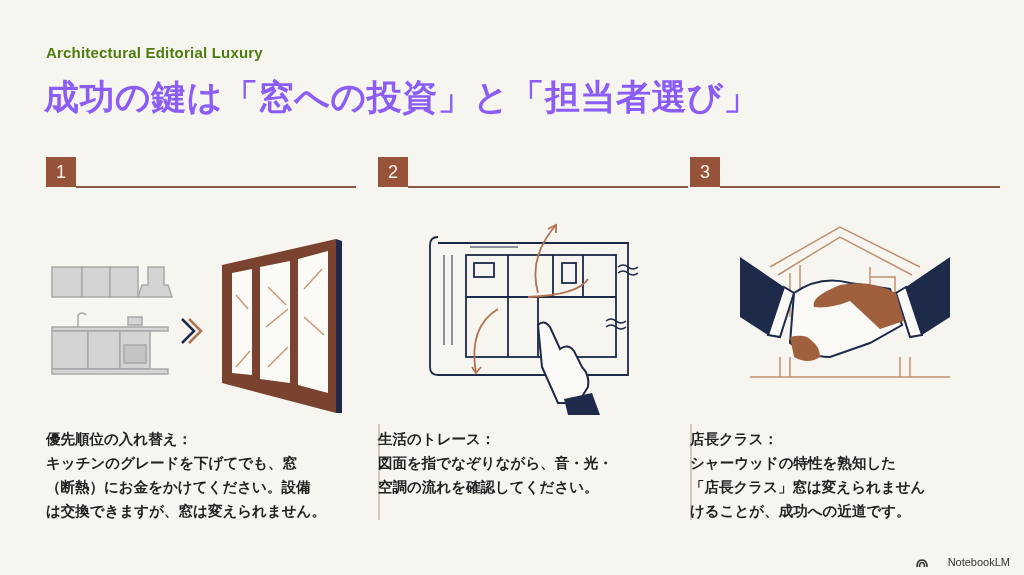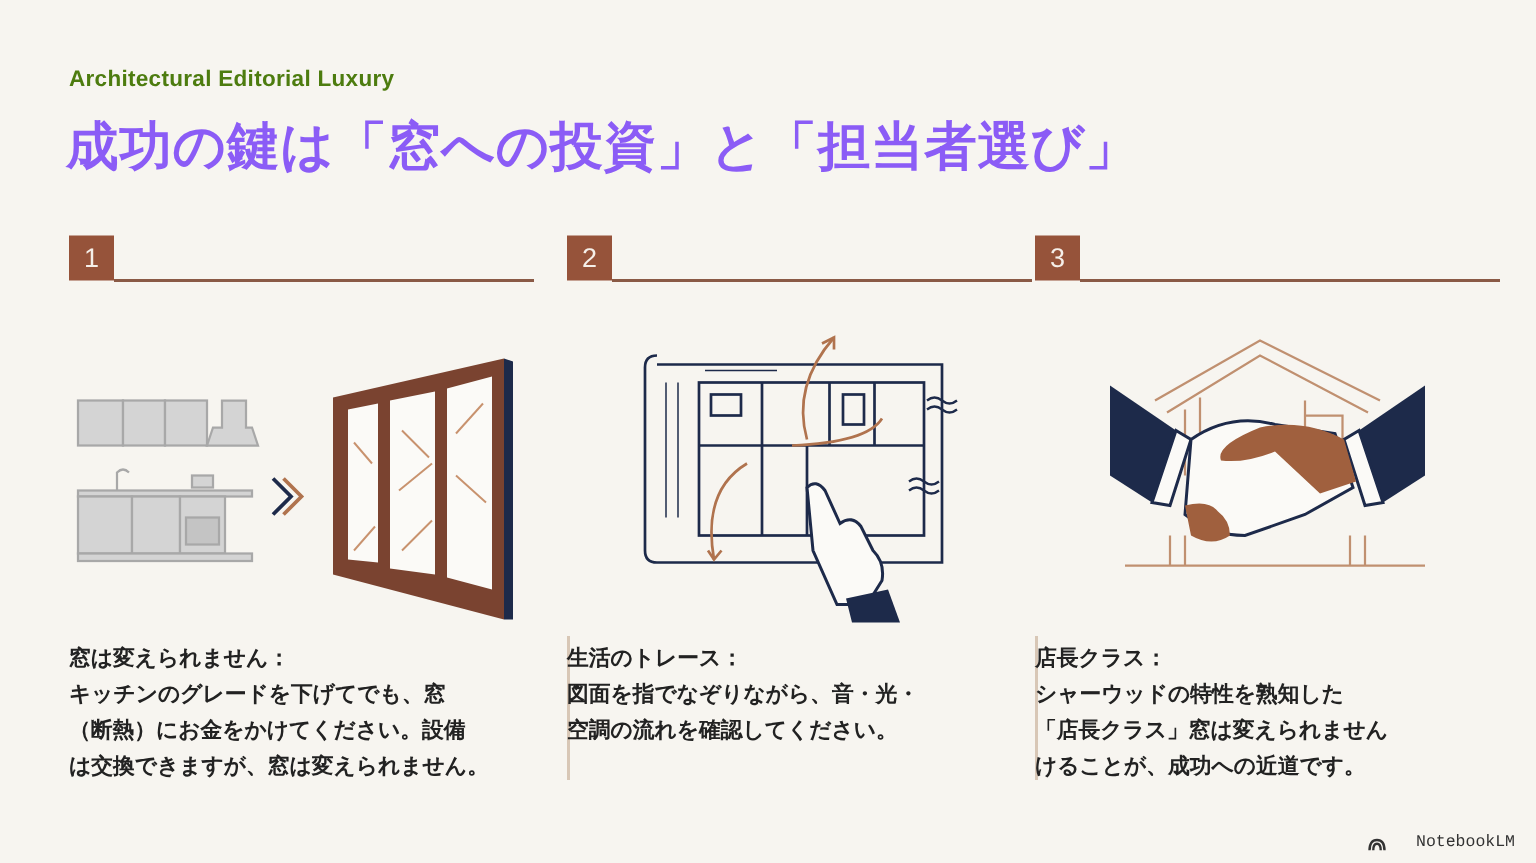--- a/index.html
+++ b/index.html
@@ -9,21 +9,21 @@
   .col{position:absolute;top:157px;width:310px;}
   .col1{left:46px;}
   .col2{left:378px;}
   .col3{left:690px;}
   .num-row{position:relative;height:32px;}
   .num-badge{position:absolute;left:0;top:0;width:30px;height:30px;background:#96533a;color:#f5efe9;font-size:18px;line-height:30px;text-align:center;font-family:"Liberation Sans",sans-serif;}
   .num-line{position:absolute;left:30px;right:0;top:29px;height:2px;background:#8a5a46;}
   .illus{position:absolute;top:60px;left:0;width:310px;height:200px;}
   .desc{position:absolute;top:270px;left:0;width:310px;font-size:14.5px;line-height:24px;font-weight:bold;color:#222;}
   .vdiv{position:absolute;top:424px;width:2px;height:96px;background:#d8c7b6;}
-  .footer{position:absolute;right:14px;bottom:7px;font-size:11px;color:#333;font-family:Liberation Mono, monospace;display:flex;align-items:center;gap:20px;}
+  .footer{position:absolute;right:14px;bottom:7px;font-size:11px;color:#333;font-family:Liberation Sans, sans-serif;display:flex;align-items:center;gap:20px;}
 </style>
 </head>
 <body>
 
 <div class="eyebrow">Architectural Editorial Luxury</div>
 <div class="title">成功の鍵は「窓への投資」と「担当者選び」</div>
 
 <div class="col col1">
   <div class="num-row">
     <div class="num-badge">1</div>
@@ -61,21 +61,21 @@
           <line x1="220" y1="110" x2="242" y2="92"></line>
           <line x1="222" y1="150" x2="242" y2="130"></line>
           <line x1="258" y1="72" x2="276" y2="52"></line>
           <line x1="258" y1="100" x2="278" y2="118"></line>
           <line x1="190" y1="150" x2="204" y2="134"></line>
         </g>
       </g>
     </svg>
   </div>
   <div class="desc">
-    <div>窓は変えられません：</div>
+    <div>優先順位の入れ替え：</div>
     <div>キッチンのグレードを下げてでも、窓</div>
     <div>（断熱）にお金をかけてください。設備</div>
     <div>は交換できますが、窓は変えられません。</div>
   </div>
 </div>
 
 <div class="vdiv" style="left:378px;"></div>
 
 <div class="col col2">
   <div class="num-row">

